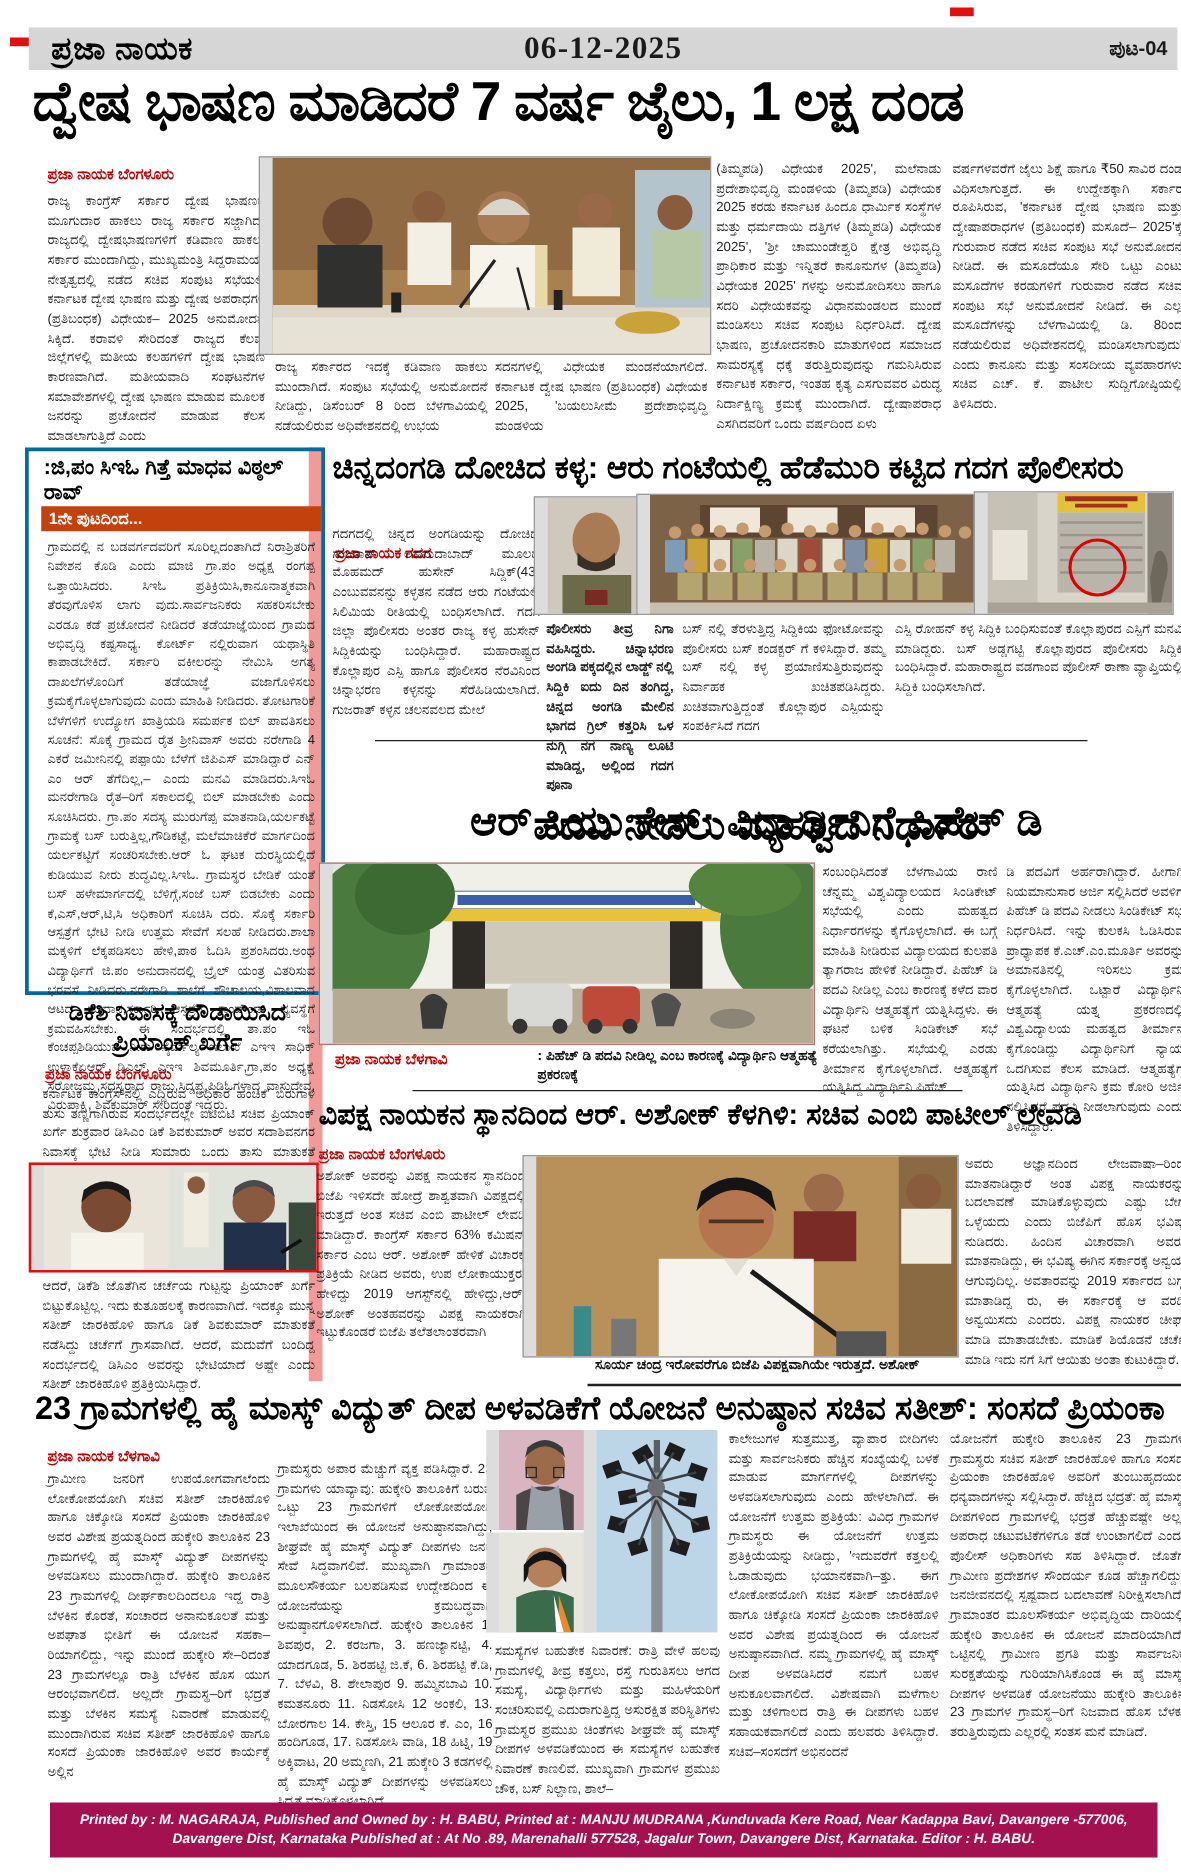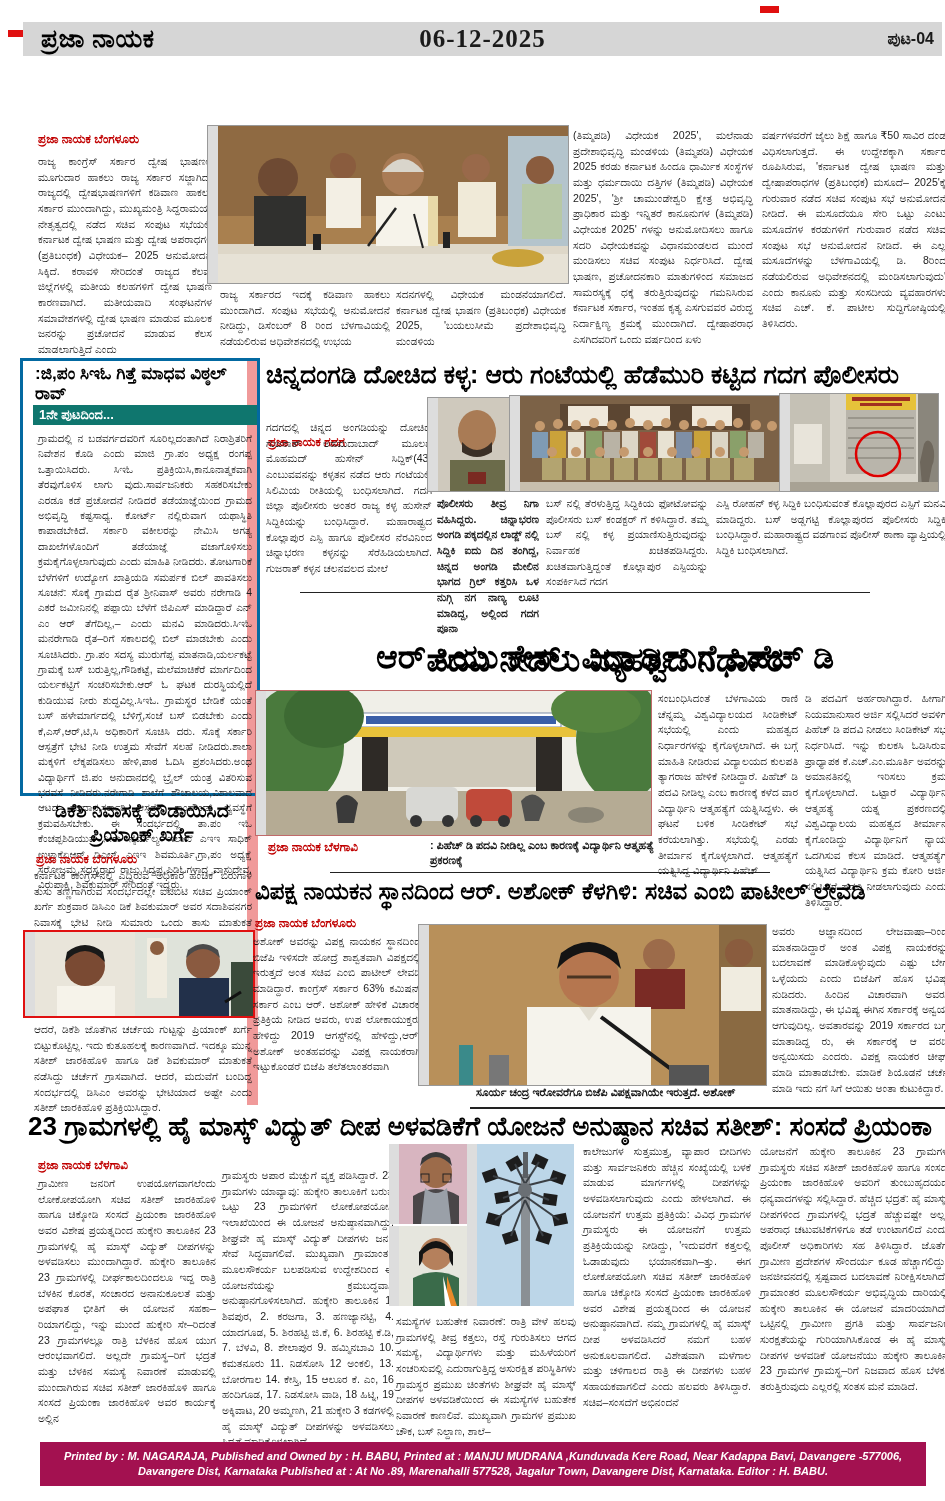--- a/index.html
+++ b/index.html
@@ -12,21 +12,21 @@
   .mast-date{position:absolute;left:0;right:0;text-align:center;font-size:25px;font-weight:bold;
              font-family:"Liberation Serif","DejaVu Serif",serif;letter-spacing:1px;}
   .mast-page{margin-left:auto;margin-right:8px;font-size:16px;font-weight:bold;}
   .regmark{width:9px;height:7px;background:#e01010;}
   
   .hl-main{left:16px;top:57px;width:913px;font-size:44px;font-weight:900;letter-spacing:-1px;
            white-space:nowrap;color:#000;}
   .hl{font-weight:900;color:#000;line-height:1.15;}
   .byline{color:#c00000;font-weight:bold;font-size:12px;}
   .body-txt{font-size:10.6px;line-height:1.48;text-align:justify;color:#1d1d1d;}
-  .kicker{background:#0f766e;color:#fff;font-weight:bold;font-size:13px;padding:2px 6px;}
+  .kicker{background:#c2410c;color:#fff;font-weight:bold;font-size:13px;padding:2px 6px;}
   .caption{font-size:11px;font-weight:bold;color:#111;}
   .photo{overflow:hidden;background:#ddd;}
   .photo svg{display:block;width:100%;height:100%;}
   .vrule{width:1px;background:#f09a9a;}
   .hrule{height:1px;background:#222;}
   .sidebox{border:3px solid #0369a1;}
   
   .footer{left:40px;top:1442px;width:866px;height:40px;background:#a31150;color:#fff;
           display:flex;align-items:center;justify-content:center;text-align:center;
           font-size:11px;font-weight:bold;font-style:italic;line-height:1.35;padding:2px 10px;}
@@ -38,20 +38,21 @@
 
   <div class="abs regmark" style="left:8px;top:30px;"></div>
   <div class="abs regmark" style="left:760px;top:6px;"></div>
 
   <div class="abs mast-bar">
     <span class="mast-name">ಪ್ರಜಾ ನಾಯಕ</span>
     <span class="mast-date">06-12-2025</span>
     <span class="mast-page">ಪುಟ-04</span>
   </div>
 
+  <div class="abs hl-main">ದ್ವೇಷ ಭಾಷಣ ಮಾಡಿದರೆ 7 ವರ್ಷ ಜೈಲು, 1 ಲಕ್ಷ ದಂಡ</div>
   <div class="abs byline" style="left:28px;top:132px;">ಪ್ರಜಾ ನಾಯಕ ಬೆಂಗಳೂರು</div>
   <div class="abs body-txt" style="left:28px;top:154px;width:174px;height:198px;">ರಾಜ್ಯ ಕಾಂಗ್ರೆಸ್ ಸರ್ಕಾರ ದ್ವೇಷ ಭಾಷಣಕ್ಕೆ ಮೂಗುದಾರ ಹಾಕಲು ರಾಜ್ಯ ಸರ್ಕಾರ ಸಜ್ಜಾಗಿದೆ. ರಾಜ್ಯದಲ್ಲಿ ದ್ವೇಷಭಾಷಣಗಳಿಗೆ ಕಡಿವಾಣ ಹಾಕಲು ಸರ್ಕಾರ ಮುಂದಾಗಿದ್ದು, ಮುಖ್ಯಮಂತ್ರಿ ಸಿದ್ದರಾಮಯ್ಯ ನೇತೃತ್ವದಲ್ಲಿ ನಡೆದ ಸಚಿವ ಸಂಪುಟ ಸಭೆಯಲ್ಲಿ ಕರ್ನಾಟಕ ದ್ವೇಷ ಭಾಷಣ ಮತ್ತು ದ್ವೇಷ ಅಪರಾಧಗಳ (ಪ್ರತಿಬಂಧಕ) ವಿಧೇಯಕ– 2025 ಅನುಮೋದನೆ ಸಿಕ್ಕಿದೆ. ಕರಾವಳಿ ಸೇರಿದಂತೆ ರಾಜ್ಯದ ಕೆಲವು ಜಿಲ್ಲೆಗಳಲ್ಲಿ ಮತೀಯ ಕಲಹಗಳಿಗೆ ದ್ವೇಷ ಭಾಷಣ ಕಾರಣವಾಗಿದೆ. ಮತೀಯವಾದಿ ಸಂಘಟನೆಗಳ ಸಮಾವೇಶಗಳಲ್ಲಿ ದ್ವೇಷ ಭಾಷಣ ಮಾಡುವ ಮೂಲಕ ಜನರನ್ನು ಪ್ರಚೋದನೆ ಮಾಡುವ ಕೆಲಸ ಮಾಡಲಾಗುತ್ತಿದೆ ಎಂದು</div>
 
   <div class="abs photo" style="left:207px;top:125px;width:350px;height:157px;border:1px solid #999;">
     <svg viewBox="0 0 350 157" preserveAspectRatio="none">
       <rect width="350" height="157" fill="#a9804f"></rect>
       <rect y="0" width="350" height="90" fill="#8f6a42"></rect>
       <rect x="0" y="118" width="350" height="39" fill="#ded7c8"></rect>
       <rect x="290" y="10" width="60" height="110" fill="#b4c4cc"></rect>
       <circle cx="60" cy="52" r="20" fill="#6e4a33"></circle>

